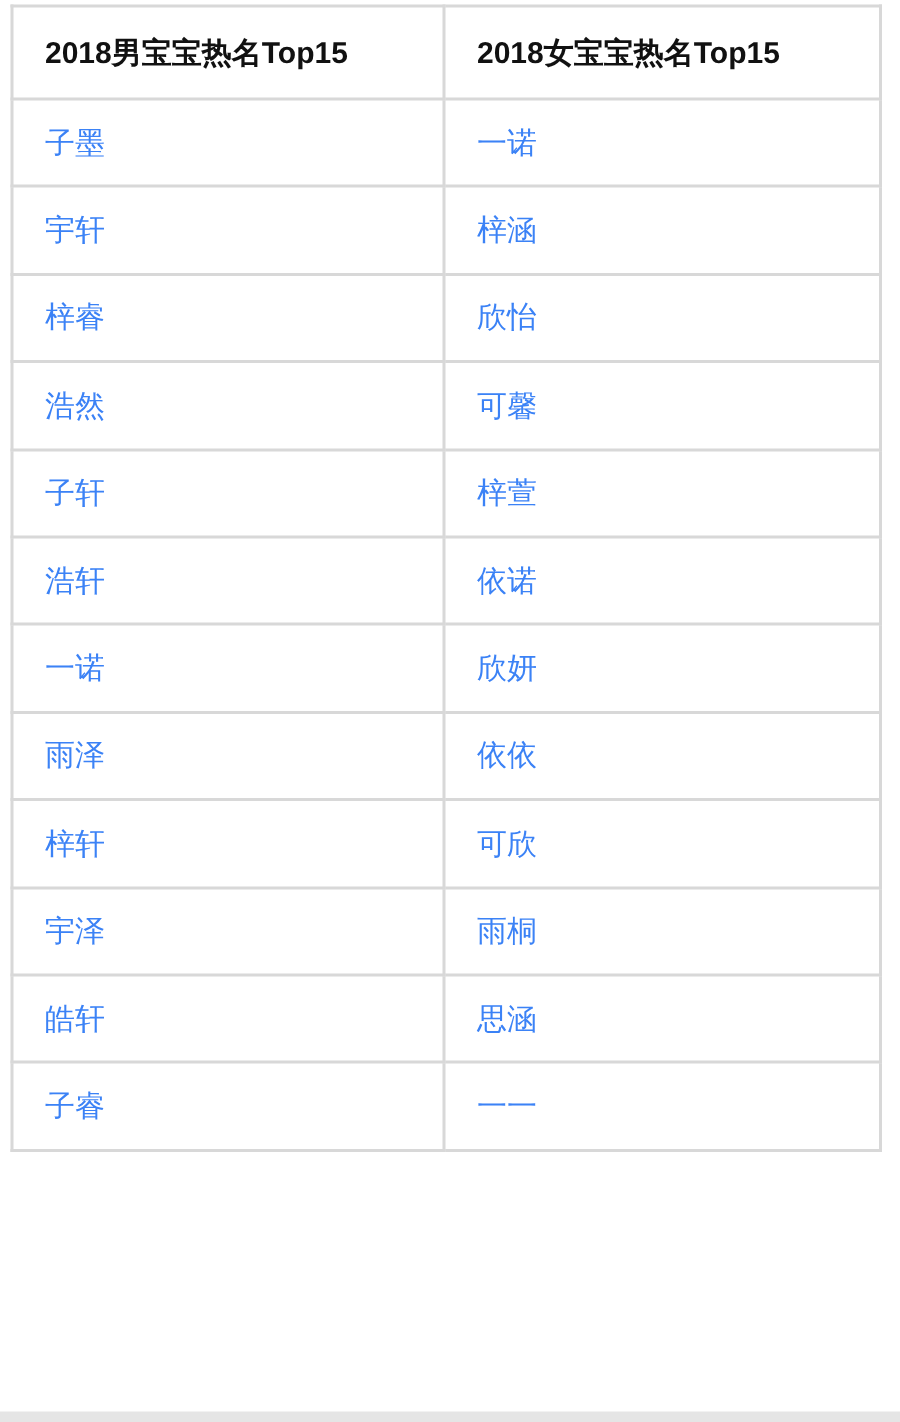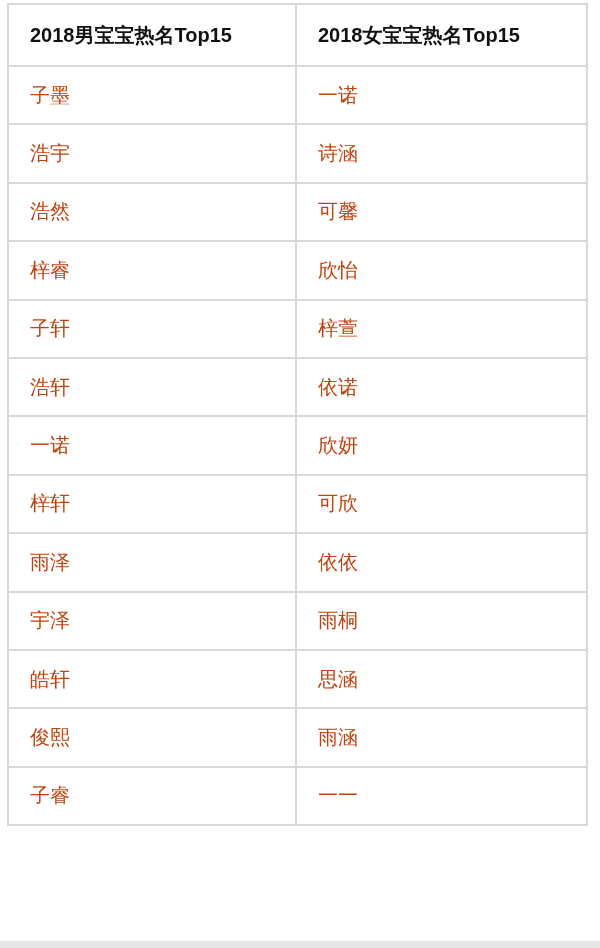--- a/index.html
+++ b/index.html
@@ -38,21 +38,21 @@
   .names-table th {
     height: 60px;
     font-size: 20px;
     font-weight: 700;
     color: #111111;
   }
   .names-table td {
     height: 56.4px;
     font-size: 20px;
     font-weight: 400;
-    color: #c2410c;
+    color: #3b82f6;
   }
   .bottom-strip {
     position: absolute;
     left: 0;
     top: 941px;
     width: 600px;
     height: 7px;
     background: #e5e5e5;
   }
 </style>
@@ -69,62 +69,58 @@
       <th>2018男宝宝热名Top15</th>
       <th>2018女宝宝热名Top15</th>
     </tr>
   </thead>
   <tbody>
     <tr>
       <td>子墨</td>
       <td>一诺</td>
     </tr>
     <tr>
-      <td>浩宇</td>
-      <td>诗涵</td>
+      <td>宇轩</td>
+      <td>梓涵</td>
+    </tr>
+    <tr>
+      <td>梓睿</td>
+      <td>欣怡</td>
     </tr>
     <tr>
       <td>浩然</td>
       <td>可馨</td>
-    </tr>
-    <tr>
-      <td>梓睿</td>
-      <td>欣怡</td>
     </tr>
     <tr>
       <td>子轩</td>
       <td>梓萱</td>
     </tr>
     <tr>
       <td>浩轩</td>
       <td>依诺</td>
     </tr>
     <tr>
       <td>一诺</td>
       <td>欣妍</td>
     </tr>
     <tr>
+      <td>雨泽</td>
+      <td>依依</td>
+    </tr>
+    <tr>
       <td>梓轩</td>
       <td>可欣</td>
-    </tr>
-    <tr>
-      <td>雨泽</td>
-      <td>依依</td>
     </tr>
     <tr>
       <td>宇泽</td>
       <td>雨桐</td>
     </tr>
     <tr>
       <td>皓轩</td>
       <td>思涵</td>
-    </tr>
-    <tr>
-      <td>俊熙</td>
-      <td>雨涵</td>
     </tr>
     <tr>
       <td>子睿</td>
       <td>一一</td>
     </tr>
   </tbody>
 </table>
 
 <div class="bottom-strip"></div>
 

